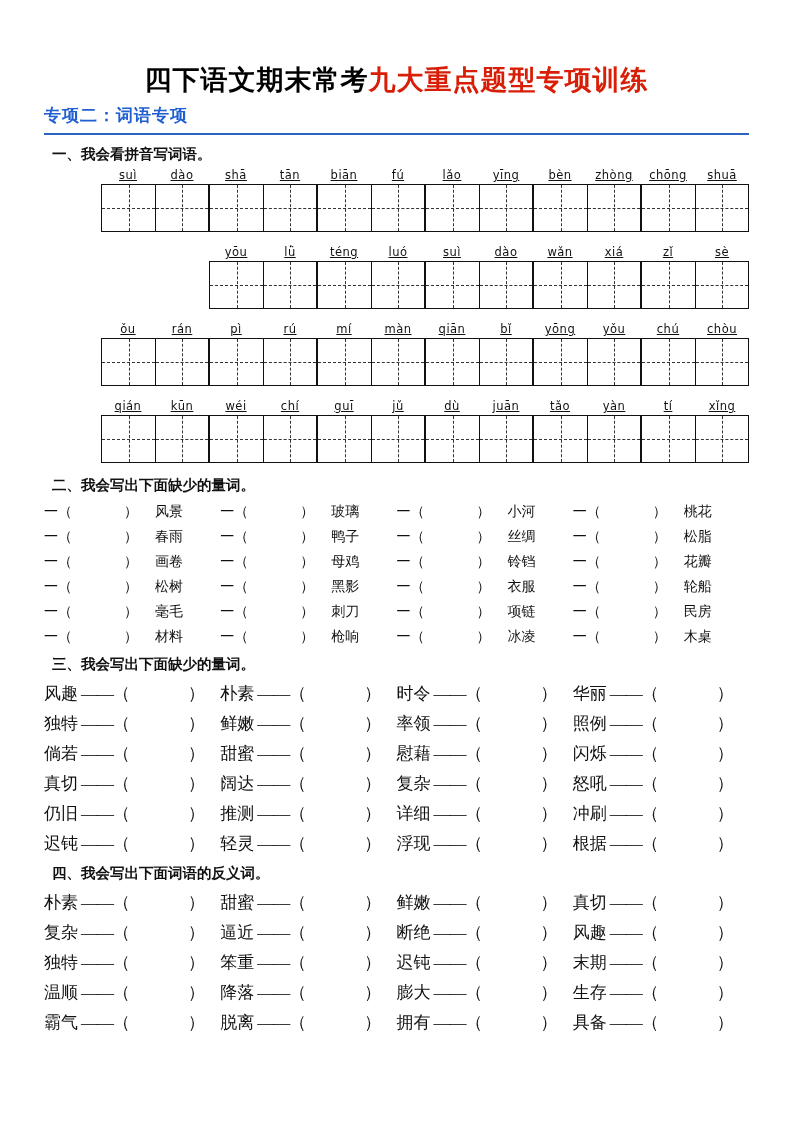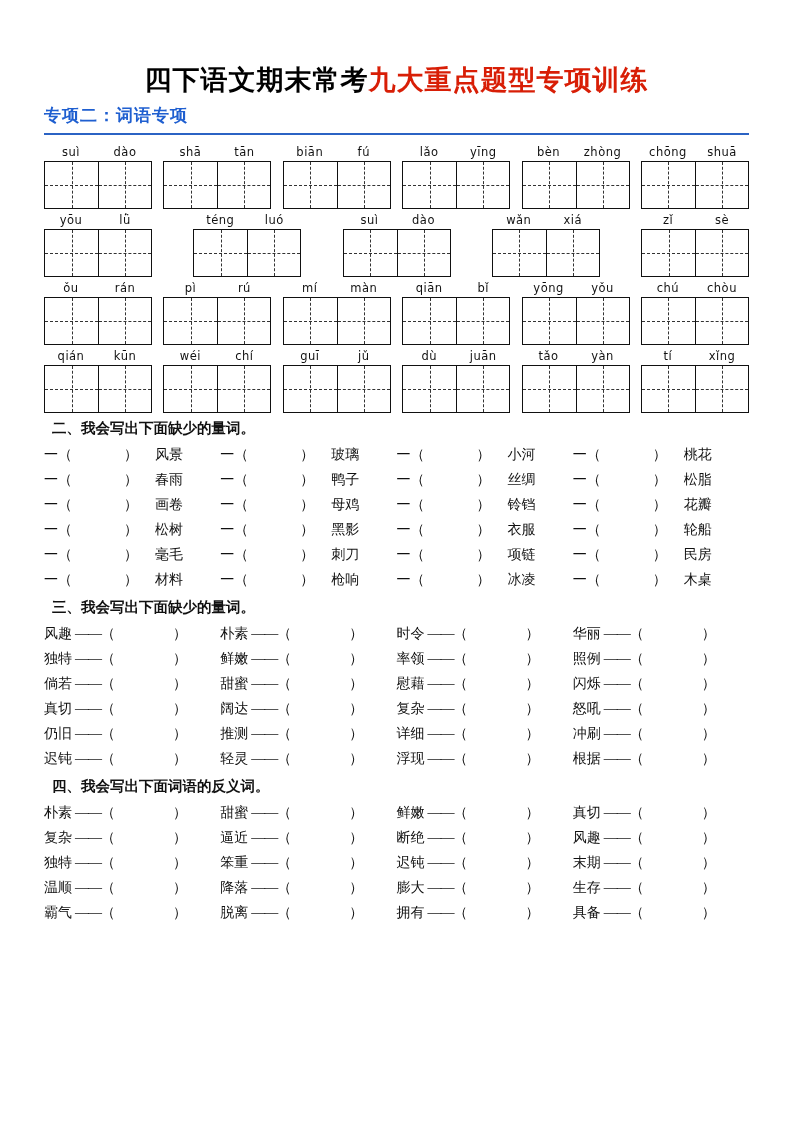--- a/index.html
+++ b/index.html
@@ -54,22 +54,23 @@
   .sec-head {
     font-weight: bold;
     font-size: 14.5px;
     color: #111;
     margin: 6px 0 4px 8px;
   }
 
   
   .tian-row {
     display: flex;
-    justify-content: space-between;
-    margin-bottom: 4px;
+    justify-content: flex-end;
+    margin-bottom: 13px;
+    text-decoration: underline;
   }
   .tian-group {
     width: 108px;
   }
   .py-line {
     display: flex;
     font-family: "DejaVu Sans", sans-serif;
     font-size: 11.5px;
     color: #111;
     justify-content: space-around;
@@ -117,21 +118,21 @@
   .q-item {
     font-family: "Liberation Serif", "DejaVu Serif", serif;
     font-size: 14.5px;
   }
   .q-item .blank { display: inline-block; width: 52px; }
   .q-item .word { margin-left: 17px; }
 
   
   .w-table { width: 100%; border-collapse: collapse; }
   .w-table td {
-    font-size: 14px;
+    font-size: 17px;
     padding: 3.5px 0;
     white-space: nowrap;
   }
   .w-item {
     font-family: "Liberation Serif", "DejaVu Serif", serif;
     font-size: 14.5px;
   }
   .w-item .dash { letter-spacing: -1px; margin: 0 3px; }
   .w-item .gap { display: inline-block; width: 56px; }
 
@@ -143,20 +144,21 @@
 <div class="page">
 
   <div class="title">
     <span class="blk">四下语文期末常考</span><span class="red">九大重点题型专项训练</span>
   </div>
 
   <div class="subtitle">专项二：词语专项</div>
 
   <hr class="rule">
 
+  <div class="sec-head">一、我会看拼音写词语。</div>
   <div id="pinyin-section">
       <div class="tian-row">
         <div class="tian-group">
           <div class="py-line">
             <span>suì</span>
             <span>dào</span>
           </div>
           <div class="tian-box">
             <div class="tian-cell">
               <div class="h"></div>

